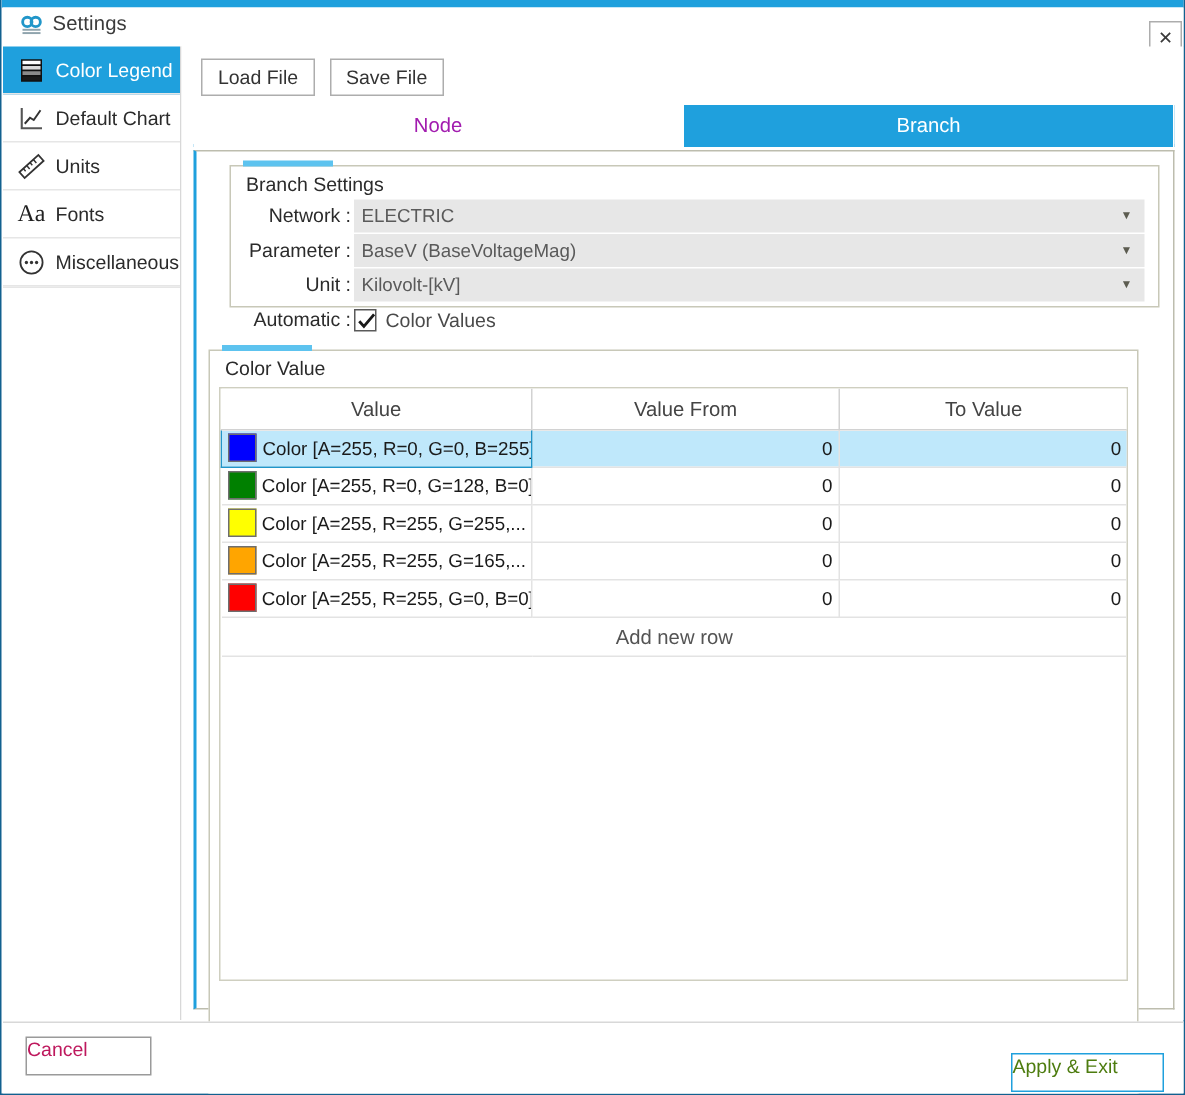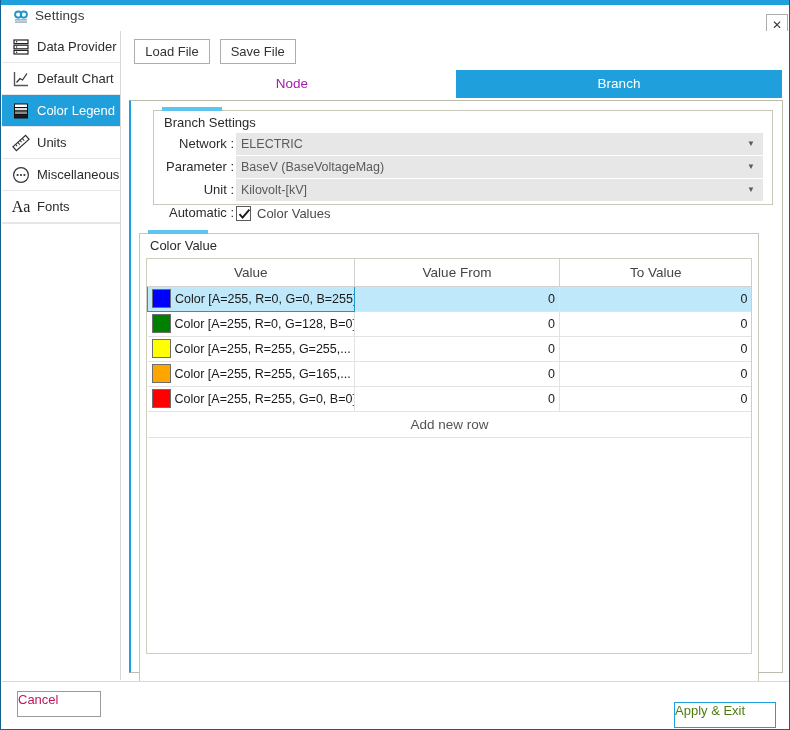--- a/index.html
+++ b/index.html
@@ -349,83 +349,70 @@
         <rect x="2" y="9.2" width="12" height="1.3" fill="#8fa4ad"></rect>
         <rect x="2" y="11.4" width="12" height="1.3" fill="#8fa4ad"></rect>
       </svg>
     </span>
     <span class="title-text">Settings</span>
     <div class="close-btn">✕</div>
   </div>
 
   <div class="sidebar">
 
-    <div class="side-item">
-      <span class="side-ico">
-        <svg width="20" height="20" viewBox="0 0 20 20">
-          <rect x="3" y="3" width="14" height="3.6" fill="none" stroke="#222" stroke-width="1.2"></rect>
-          <rect x="3" y="8.2" width="14" height="3.6" fill="none" stroke="#222" stroke-width="1.2"></rect>
-          <rect x="3" y="13.4" width="14" height="3.6" fill="none" stroke="#222" stroke-width="1.2"></rect>
-          <circle cx="5.6" cy="4.8" r=".7" fill="#222"></circle>
-          <circle cx="5.6" cy="10" r=".7" fill="#222"></circle>
-          <circle cx="5.6" cy="15.2" r=".7" fill="#222"></circle>
-        </svg>
-      </span>
-      <span class="side-label">Data Provider</span>
-    </div>
-
-    <div class="side-item">
-      <span class="side-ico">
-        <svg width="20" height="20" viewBox="0 0 20 20">
-          <path d="M3.5 3 L3.5 16.5 L17 16.5" fill="none" stroke="#555" stroke-width="1.4"></path>
-          <path d="M5.5 13.5 L9 9.5 L11.5 11 L16 4.5" fill="none" stroke="#333" stroke-width="1.3"></path>
-        </svg>
-      </span>
-      <span class="side-label">Default Chart</span>
-    </div>
 
     <div class="side-item active">
       <span class="side-ico">
         <svg width="20" height="20" viewBox="0 0 20 20">
           <rect x="3.5" y="3" width="13" height="3.5" fill="#ffffff" stroke="#111" stroke-width="1"></rect>
           <rect x="3.5" y="6.5" width="13" height="3.5" fill="#dcdcdc" stroke="#111" stroke-width="1"></rect>
           <rect x="3.5" y="10" width="13" height="3.5" fill="#8a8a8a" stroke="#111" stroke-width="1"></rect>
           <rect x="3.5" y="13.5" width="13" height="3.5" fill="#1a1a1a" stroke="#111" stroke-width="1"></rect>
         </svg>
       </span>
       <span class="side-label">Color Legend</span>
     </div>
 
     <div class="side-item">
       <span class="side-ico">
         <svg width="20" height="20" viewBox="0 0 20 20">
+          <path d="M3.5 3 L3.5 16.5 L17 16.5" fill="none" stroke="#555" stroke-width="1.4"></path>
+          <path d="M5.5 13.5 L9 9.5 L11.5 11 L16 4.5" fill="none" stroke="#333" stroke-width="1.3"></path>
+        </svg>
+      </span>
+      <span class="side-label">Default Chart</span>
+    </div>
+
+    <div class="side-item">
+      <span class="side-ico">
+        <svg width="20" height="20" viewBox="0 0 20 20">
           <g transform="rotate(-42 10 10)">
             <rect x="1.5" y="7.4" width="17" height="5.2" fill="none" stroke="#333" stroke-width="1.2"></rect>
             <path d="M5 7.4 v2.3 M8 7.4 v3 M11 7.4 v2.3 M14 7.4 v3" stroke="#333" stroke-width="1"></path>
           </g>
         </svg>
       </span>
       <span class="side-label">Units</span>
+    </div>
+
+    <div class="side-item">
+      <span class="side-ico" style="font-size:16px;color:#222;font-family:'Liberation Serif',serif;">Aa</span>
+      <span class="side-label">Fonts</span>
     </div>
 
     <div class="side-item">
       <span class="side-ico">
         <svg width="20" height="20" viewBox="0 0 20 20">
           <circle cx="10" cy="10" r="7.4" fill="none" stroke="#333" stroke-width="1.2"></circle>
           <circle cx="6.6" cy="10" r="1.1" fill="#333"></circle>
           <circle cx="10" cy="10" r="1.1" fill="#333"></circle>
           <circle cx="13.4" cy="10" r="1.1" fill="#333"></circle>
         </svg>
       </span>
       <span class="side-label">Miscellaneous</span>
-    </div>
-
-    <div class="side-item">
-      <span class="side-ico" style="font-size:16px;color:#222;font-family:'Liberation Serif',serif;">Aa</span>
-      <span class="side-label">Fonts</span>
     </div>
 
     <div class="side-rest"></div>
   </div>
 
   <div class="content">
 
     <div class="toolbar">
       <div class="tb-btn">Load File</div>
       <div class="tb-btn">Save File</div>

